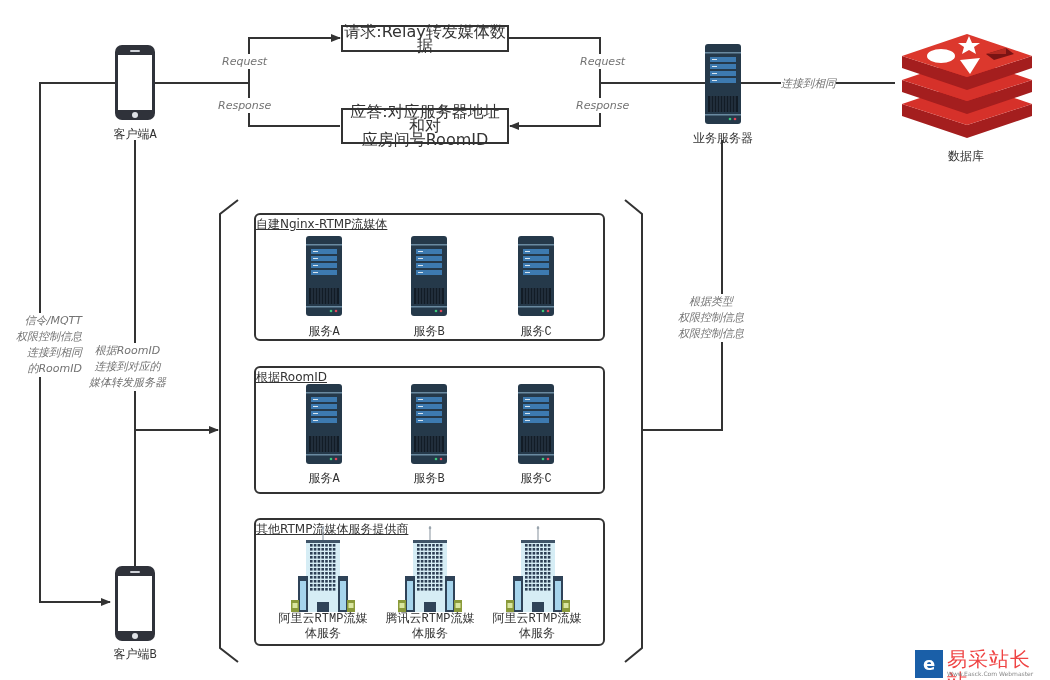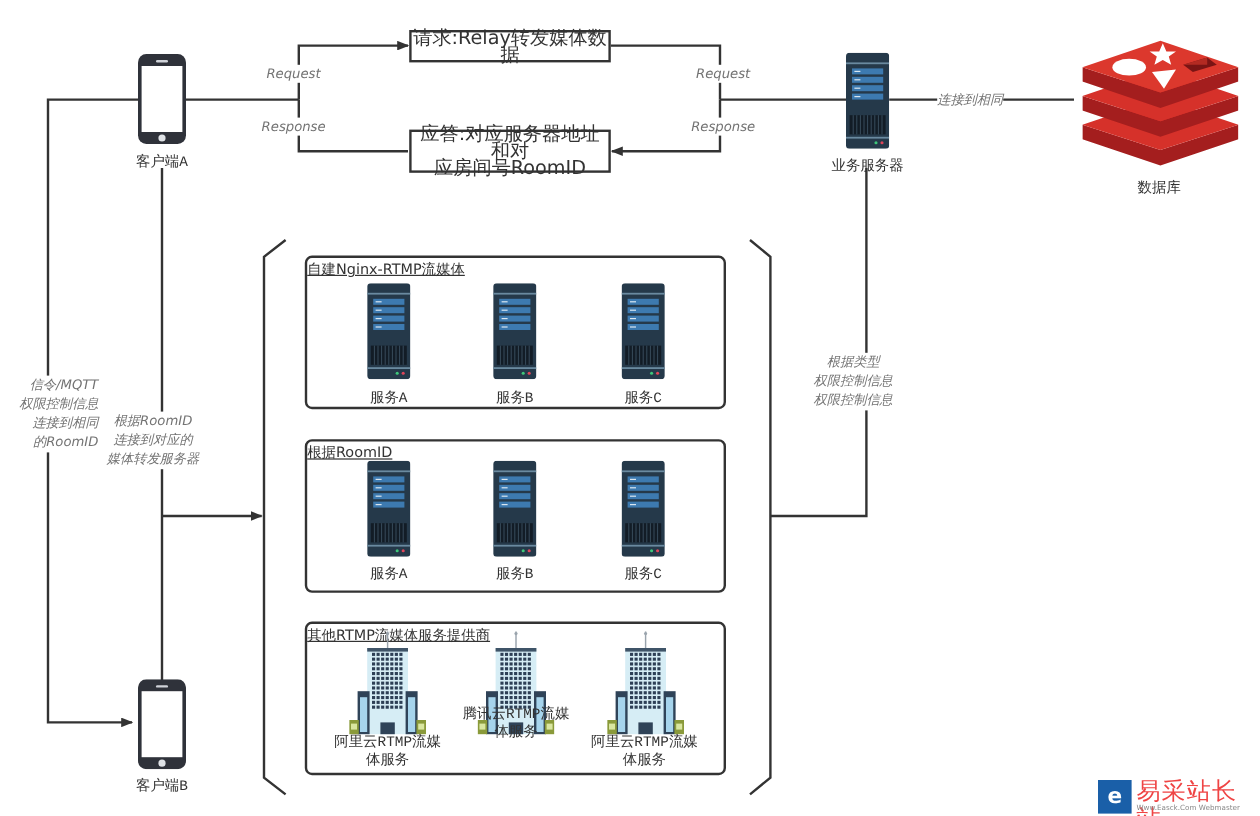--- a/index.html
+++ b/index.html
@@ -654,21 +654,21 @@
 <div class="item-label" style="left:486px; top:325px;">服务C</div>
 
 <div class="item-label" style="left:274px; top:472px;">服务A</div>
 <div class="item-label" style="left:379px; top:472px;">服务B</div>
 <div class="item-label" style="left:486px; top:472px;">服务C</div>
 
 <div class="item-label" style="left:268px; top:612px; width:110px; line-height:15px;">
   <div>阿里云RTMP流媒</div>
   <div>体服务</div>
 </div>
-<div class="item-label" style="left:375px; top:588px; width:110px; line-height:15px;">
+<div class="item-label" style="left:375px; top:612px; width:110px; line-height:15px;">
   <div>腾讯云RTMP流媒</div>
   <div>体服务</div>
 </div>
 <div class="item-label" style="left:482px; top:612px; width:110px; line-height:15px;">
   <div>阿里云RTMP流媒</div>
   <div>体服务</div>
 </div>
 
 <div class="watermark">
   <div class="wm-logo">e</div>

